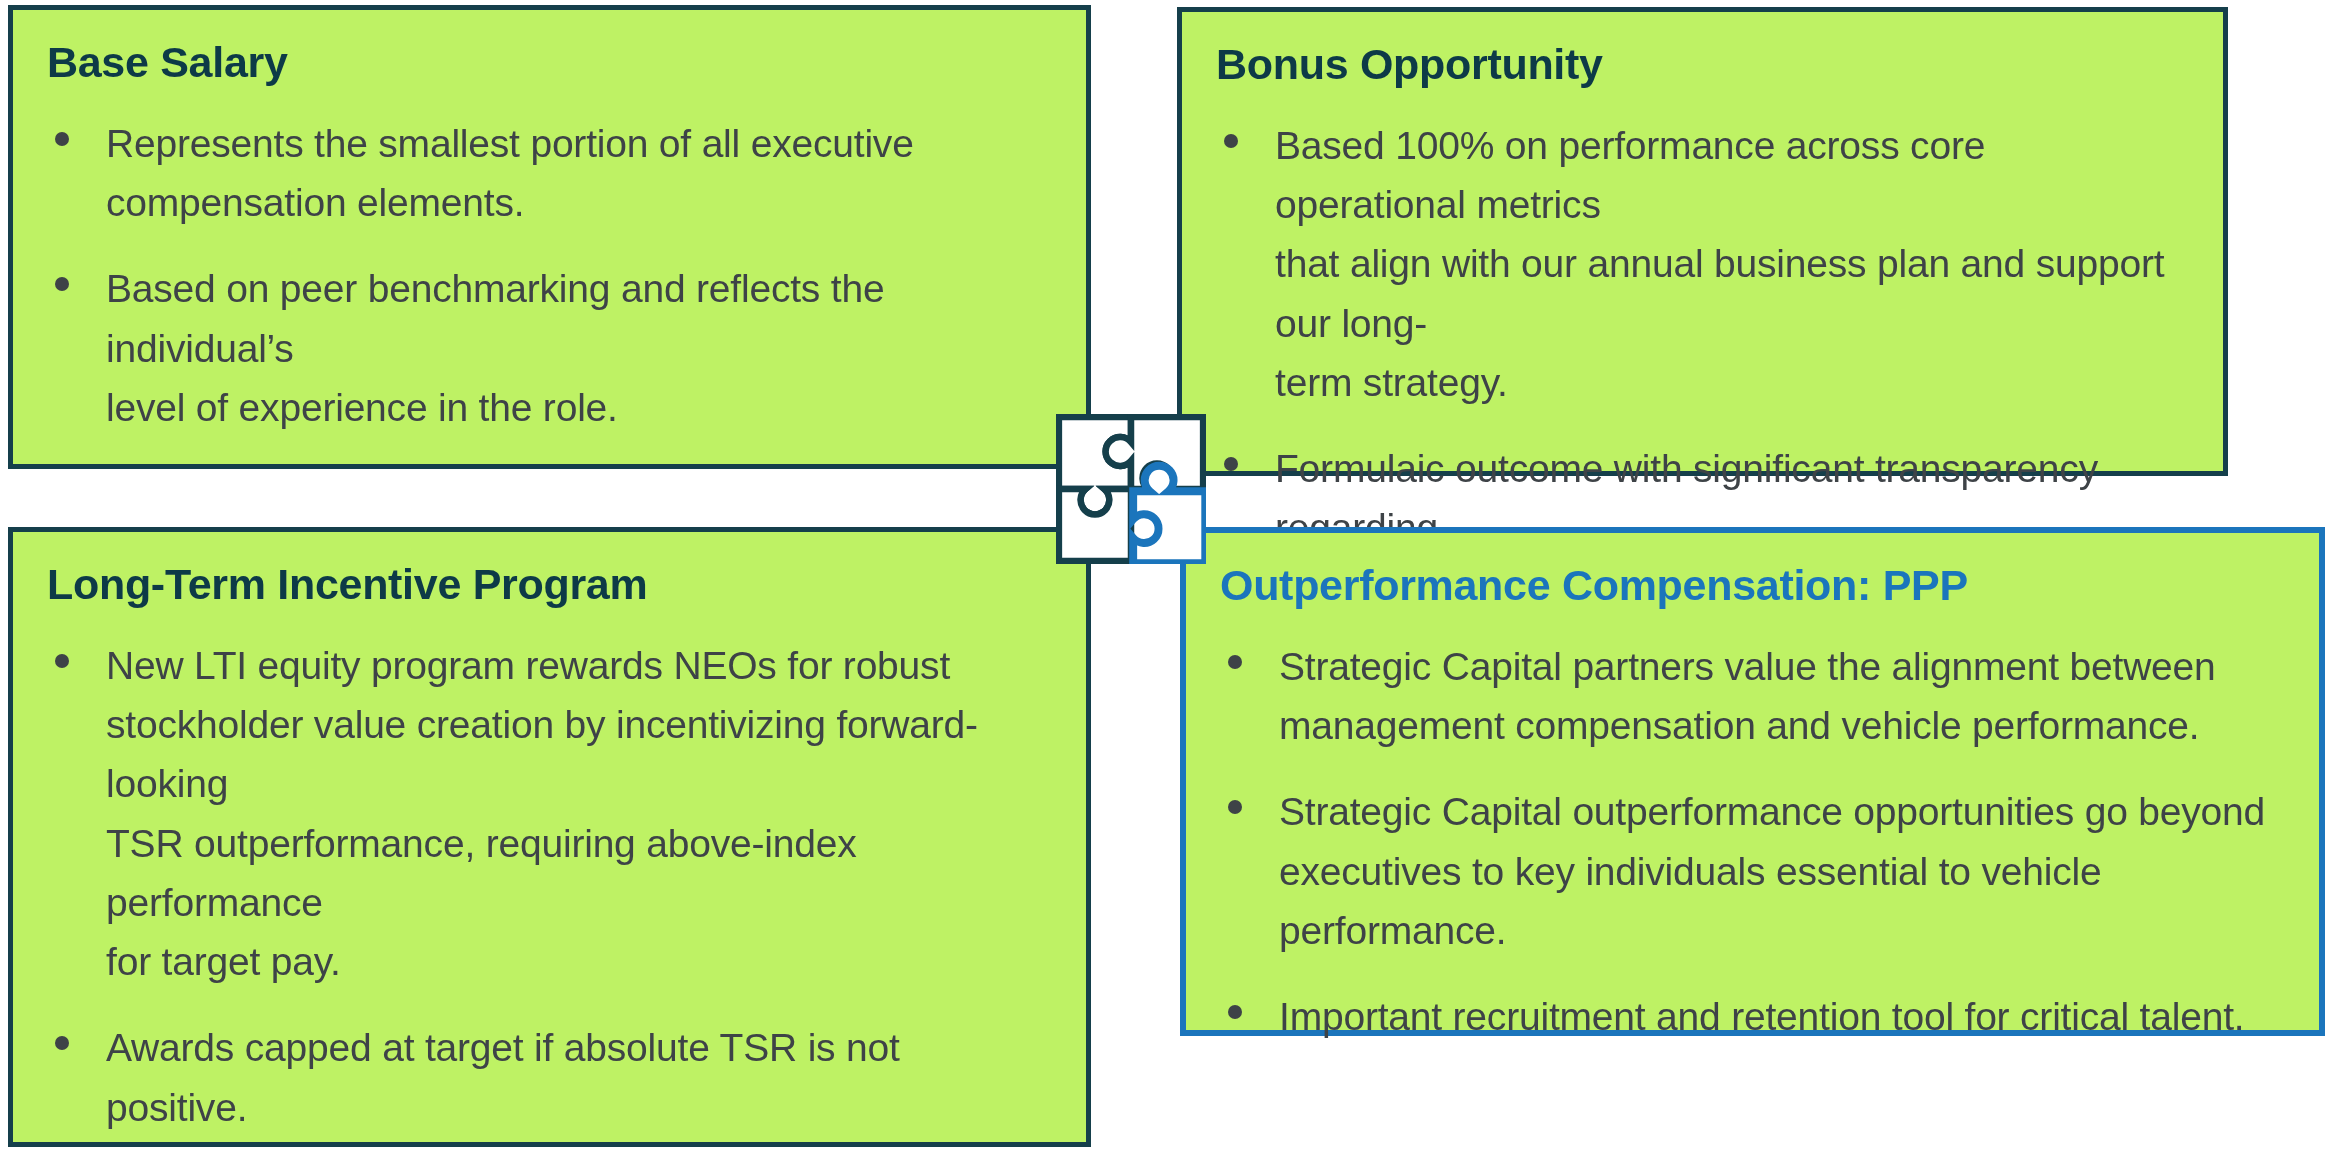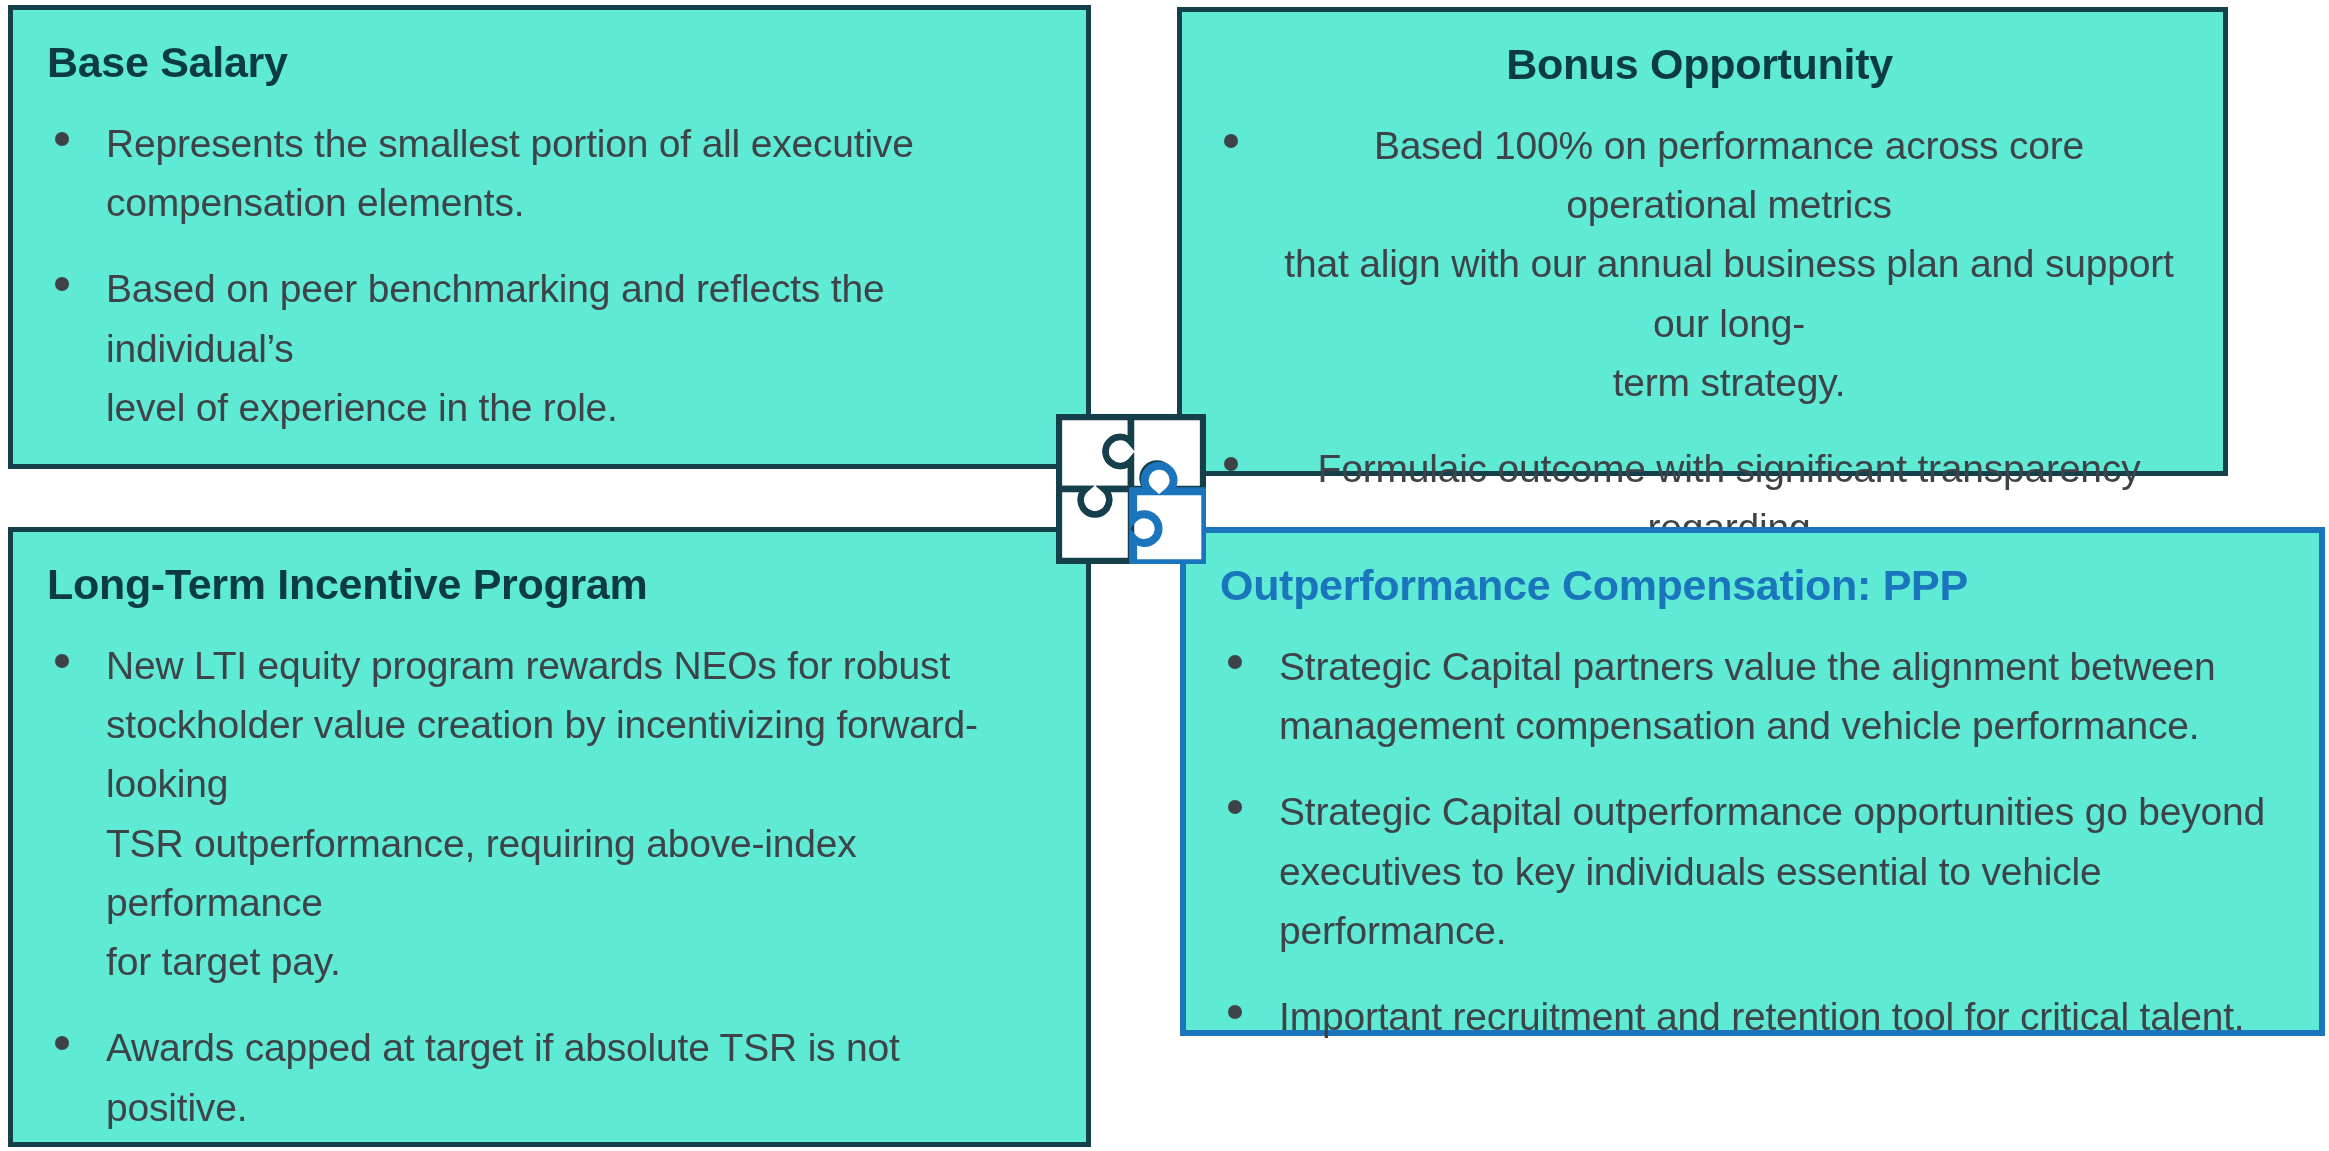--- a/index.html
+++ b/index.html
@@ -2,25 +2,25 @@
 <html><head>
 <meta charset="utf-8">
 <style>
   html,body{margin:0;padding:0;}
   body{
     width:2329px;height:1151px;position:relative;background:#ffffff;
     font-family:"Liberation Sans", sans-serif;overflow:hidden;
   }
   .panel{
     position:absolute;box-sizing:border-box;
-    background:#5eead4;border:5px solid #153f4b;
+    background:#bef264;border:5px solid #153f4b;
     padding:26px 40px 0 26px;
   }
   .p-tl{left:8px;top:5px;width:1083px;height:464px;}
-  .p-tr{left:1177px;top:7px;width:1051px;height:469px;text-align:center;}
+  .p-tr{left:1177px;top:7px;width:1051px;height:469px;}
   .p-bl{left:8px;top:527px;width:1083px;height:620px;}
   .p-br{left:1180px;top:527px;width:1145px;height:509px;border:6px solid #1b75bc;}
   .panel-title{
     font-size:43px;font-weight:bold;color:#0d3a47;
     line-height:1.25;letter-spacing:-0.3px;margin:0 0 24px 8px;
   }
   .p-br .panel-title{color:#1b75bc;}
   ul.bullets{list-style:none;margin:0;padding:0;}
   ul.bullets li{
     position:relative;padding-left:67px;margin-bottom:27px;

